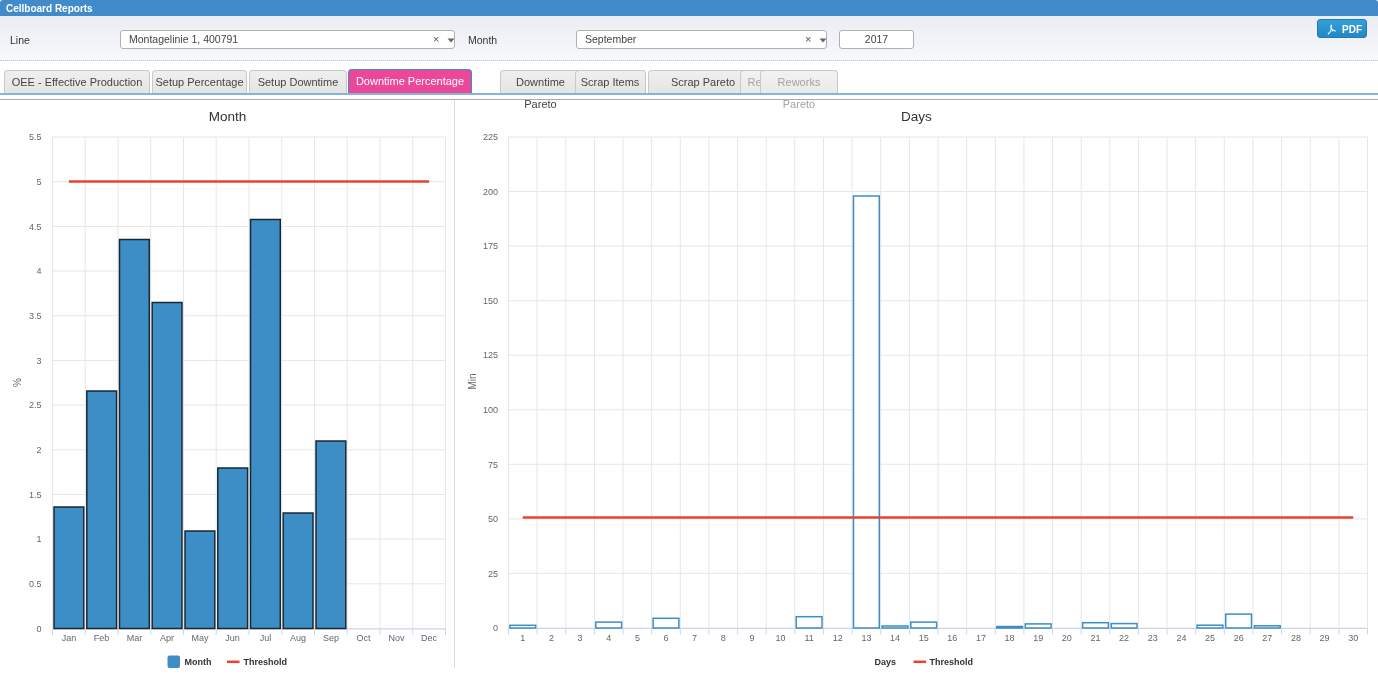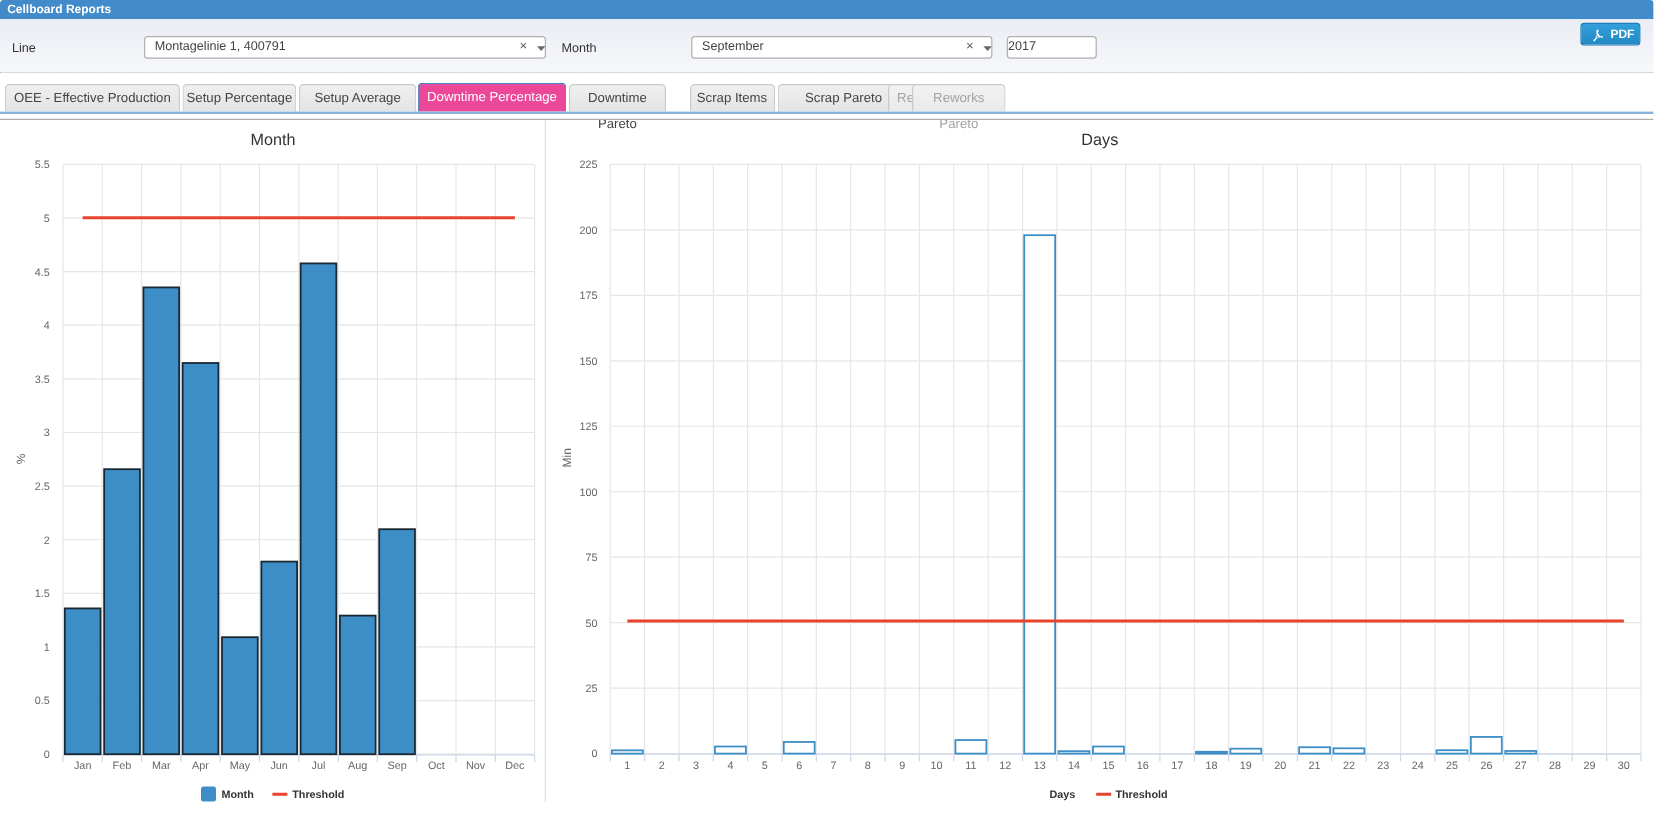--- a/index.html
+++ b/index.html
@@ -10,21 +10,21 @@
 #filters { position:absolute; left:0; top:16px; width:1378px; height:45px;
   background:linear-gradient(#eaedf4,#f7f8fb); border-bottom:1px dotted #bfc3ca; }
 .flabel { position:absolute; top:18px; font-size:10.5px; color:#333; }
 .sel { position:absolute; top:14px; height:19px; background:#fff; border:1px solid #b0b0b0;
   border-radius:3px; font-size:10.5px; color:#444; line-height:17px; }
 .sel .txt { position:absolute; left:8px; top:0; }
 .sel .x { position:absolute; font-size:11px; color:#555; top:0; }
 .sel .car { position:absolute; top:7px; }
 #year { position:absolute; left:839px; top:14px; width:75px; height:19px; background:#fff;
   border:1px solid #b0b0b0; border-radius:3px; font-size:10.5px; color:#444; line-height:17px;
-  text-align:left; }
+  text-align:center; }
 #pdfbtn { position:absolute; left:1317px; top:3px; width:50px; height:19px;
   background:linear-gradient(#33a0db,#2388c4); border:1px solid #1e7db8; border-radius:3px;
   color:#fff; font-size:10px; font-weight:bold; text-align:center; line-height:17px; }
 #tabrow { position:absolute; left:0; top:61px; width:1378px; height:39px; background:#fff;padding-left:12px; }
 .tab { position:absolute; top:9px; height:23px; background:linear-gradient(#efefef,#e4e4e4); border:1px solid #c9c9c9;
   border-bottom:none; border-radius:4px 4px 0 0; font-size:11px; color:#444;
   text-align:center; line-height:22px; }
 .tab.active { top:8px; height:24px; background:#ec4899; border-color:#3e8cca; color:#fff; }
 .tab.disabled { color:#a3a3a3; background:linear-gradient(#f2f2f2,#eaeaea); }
 #underline { position:absolute; left:0; top:32px; width:1378px; height:2px; background:#86b4dd; }
@@ -60,23 +60,23 @@
   <div id="pdfbtn">
       <svg width="9" height="11" viewBox="0 0 9 11" style="position:absolute;left:9px;top:4px">
     <path d="M4.5 0.5 C5.3 0.5 5.3 1.8 4.6 3.4 C5.2 4.6 6.0 5.6 6.9 6.2 C8.3 6.0 9.0 6.3 8.9 7.0 C8.8 7.7 7.6 7.6 6.4 7.1 C5.3 7.3 4.2 7.7 3.3 8.2 C2.4 9.9 1.5 10.8 0.9 10.4 C0.3 10.0 0.9 8.9 2.4 8.0 C2.9 7.0 3.4 5.8 3.7 4.7 C3.2 3.5 3.0 0.5 4.5 0.5 Z M4.2 5.6 C4.0 6.3 3.7 7.0 3.4 7.6 C4.1 7.3 4.8 7.0 5.5 6.9 C4.9 6.5 4.5 6.1 4.2 5.6 Z" fill="#fff"></path>
   </svg>
       <span style="position:absolute;left:24px;top:1px">PDF</span>
     </div>
 </div>
 <div id="tabrow">
 <div class="tab" style="left:4px;width:146px">OEE - Effective Production</div>
 <div class="tab" style="left:152px;width:95px">Setup Percentage</div>
-<div class="tab" style="left:249px;width:98px">Setup Average</div>
+<div class="tab" style="left:249px;width:98px">Setup Downtime</div>
 <div class="tab active" style="left:348px;width:124px">Downtime Percentage</div>
-<div class="tab" style="left:474px;width:81px">Downtime Pareto</div>
+<div class="tab" style="left:500px;width:81px">Downtime Pareto</div>
 <div class="tab" style="left:574.5px;width:71px">Scrap Items</div>
 <div class="tab" style="left:647.5px;width:111px">Scrap Pareto</div>
 <div class="tab disabled" style="left:740px;width:58px">Reworks</div>
 <div class="tab disabled" style="left:760px;width:78px">Reworks Pareto</div>
 <div id="underline"></div>
 <div id="panelline"></div>
 </div>
 <svg width="1378" height="584" viewBox="0 100 1378 584" style="position:absolute;left:0;top:100px" font-family="Liberation Sans, sans-serif">
 <path d="M 52.5 137.0 V 628.5" stroke="#e6e6e6" stroke-width="1" fill="none"></path>
 <path d="M 85.2 137.0 V 628.5" stroke="#e6e6e6" stroke-width="1" fill="none"></path>

